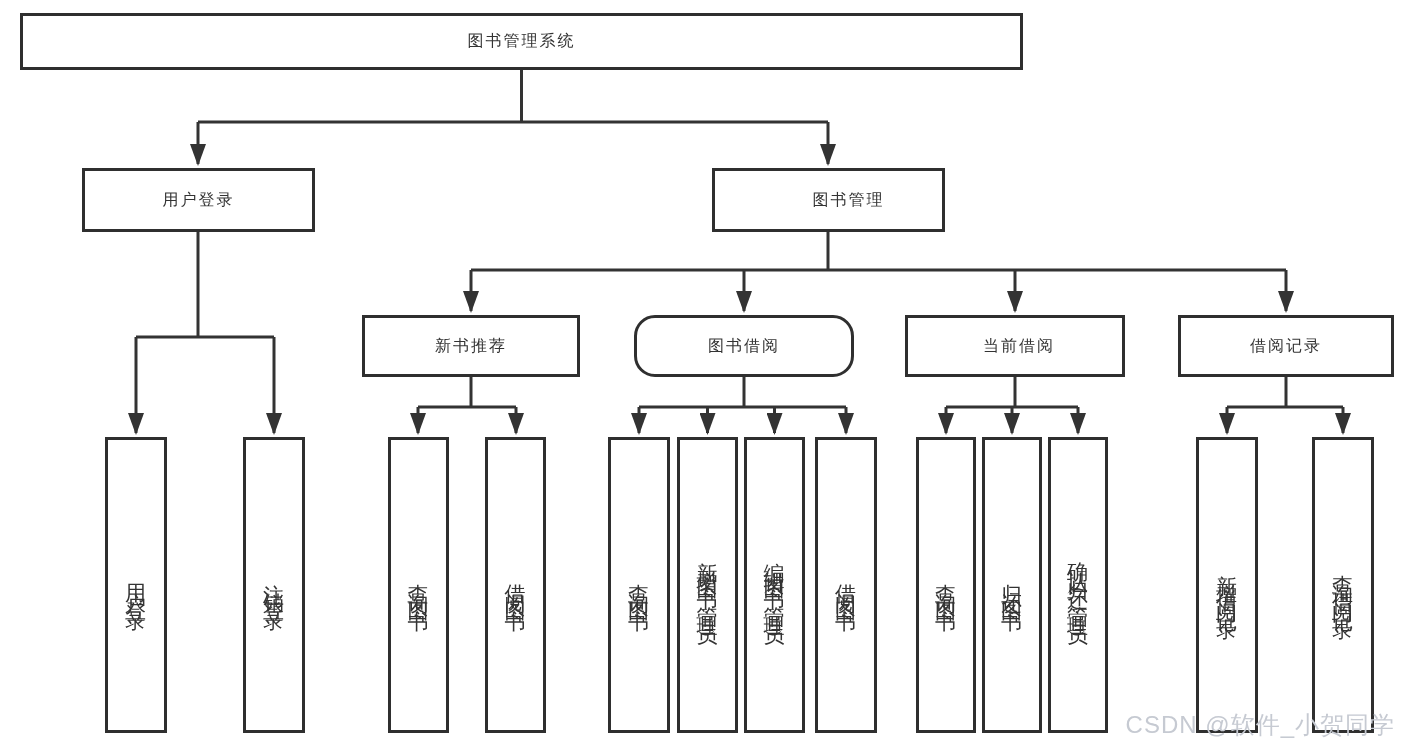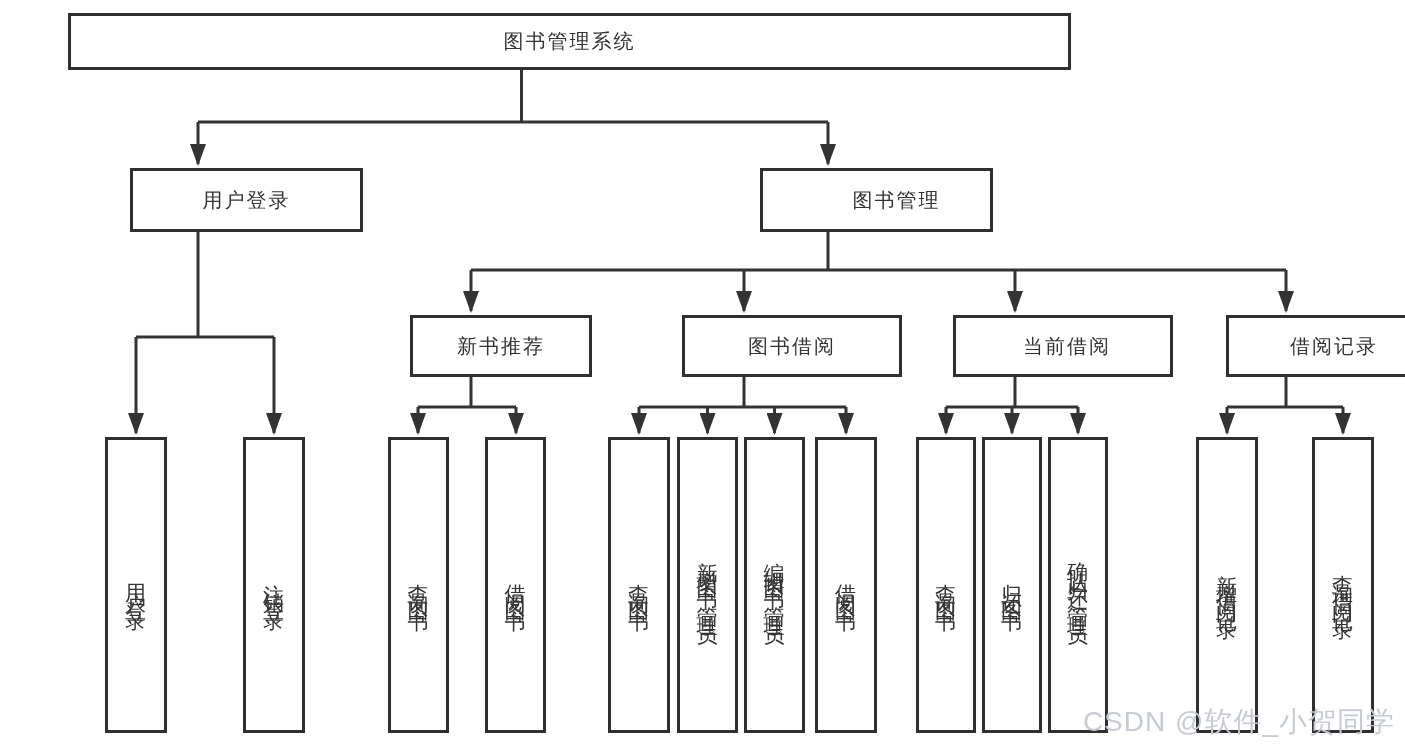--- a/index.html
+++ b/index.html
@@ -21,33 +21,33 @@
   .connectors path.seg{stroke:var(--line);stroke-width:3;fill:none;}
   .connectors line.arrow{stroke:var(--line);stroke-width:3;}
   .box{
     position:absolute;
     box-sizing:border-box;
     background:#fff;
     border:3px solid var(--box-border);
     display:flex;align-items:center;justify-content:center;
     color:var(--text);
   }
-  .h{font-size:20px;letter-spacing:2px;white-space:nowrap;margin-left:48px;}
+  .h{font-size:16px;letter-spacing:2px;white-space:nowrap;}
   .v{
     writing-mode:vertical-rl;
     text-orientation:mixed;
     font-size:21px;
     letter-spacing:9px;
     line-height:1;
   }
   .watermark{
     position:absolute;
     right:10px;bottom:6px;
     color:var(--watermark);
-    font-size:28px;
+    font-size:24px;
     letter-spacing:1px;
     white-space:nowrap;
   }
 </style>
 </head>
 <body>
 
 <div class="canvas">
 
   <svg class="connectors" viewBox="0 0 1405 747" xmlns="http://www.w3.org/2000/svg">
@@ -96,22 +96,22 @@
     <path class="seg" d="M1227,407 H1343"></path>
     <line class="arrow" x1="1227" y1="407" x2="1227" y2="433" marker-end="url(#arrow)"></line>
     <line class="arrow" x1="1343" y1="407" x2="1343" y2="433" marker-end="url(#arrow)"></line>
   </svg>
 
   <div class="box h" style="left:20px;top:13px;width:1003px;height:57px;">图书管理系统</div>
 
   <div class="box h" style="left:82px;top:168px;width:233px;height:64px;">用户登录</div>
   <div class="box h" style="left:712px;top:168px;width:233px;height:64px;padding-left:40px;">图书管理</div>
 
-  <div class="box h" style="left:362px;top:315px;width:182px;height:62px;">新书推荐</div>
-  <div class="box h" style="left:634px;top:315px;width:220px;height:62px;">图书借阅</div>
+  <div class="box h" style="left:362px;top:315px;width:218px;height:62px;">新书推荐</div>
+  <div class="box h" style="left:634px;top:315px;width:220px;height:62px;border-radius:21px;">图书借阅</div>
   <div class="box h" style="left:905px;top:315px;width:220px;height:62px;padding-left:8px;">当前借阅</div>
   <div class="box h" style="left:1178px;top:315px;width:216px;height:62px;font-family:Liberation Serif, serif;">借阅记录</div>
 
   <div class="box v" style="left:105px;top:437px;width:62px;height:296px;">用户登录</div>
   <div class="box v" style="left:243px;top:437px;width:62px;height:296px;">注销登录</div>
 
   <div class="box v" style="left:388px;top:437px;width:61px;height:296px;">查询图书</div>
   <div class="box v" style="left:485px;top:437px;width:61px;height:296px;">借阅图书</div>
 
   <div class="box v" style="left:608px;top:437px;width:62px;height:296px;">查询图书</div>

